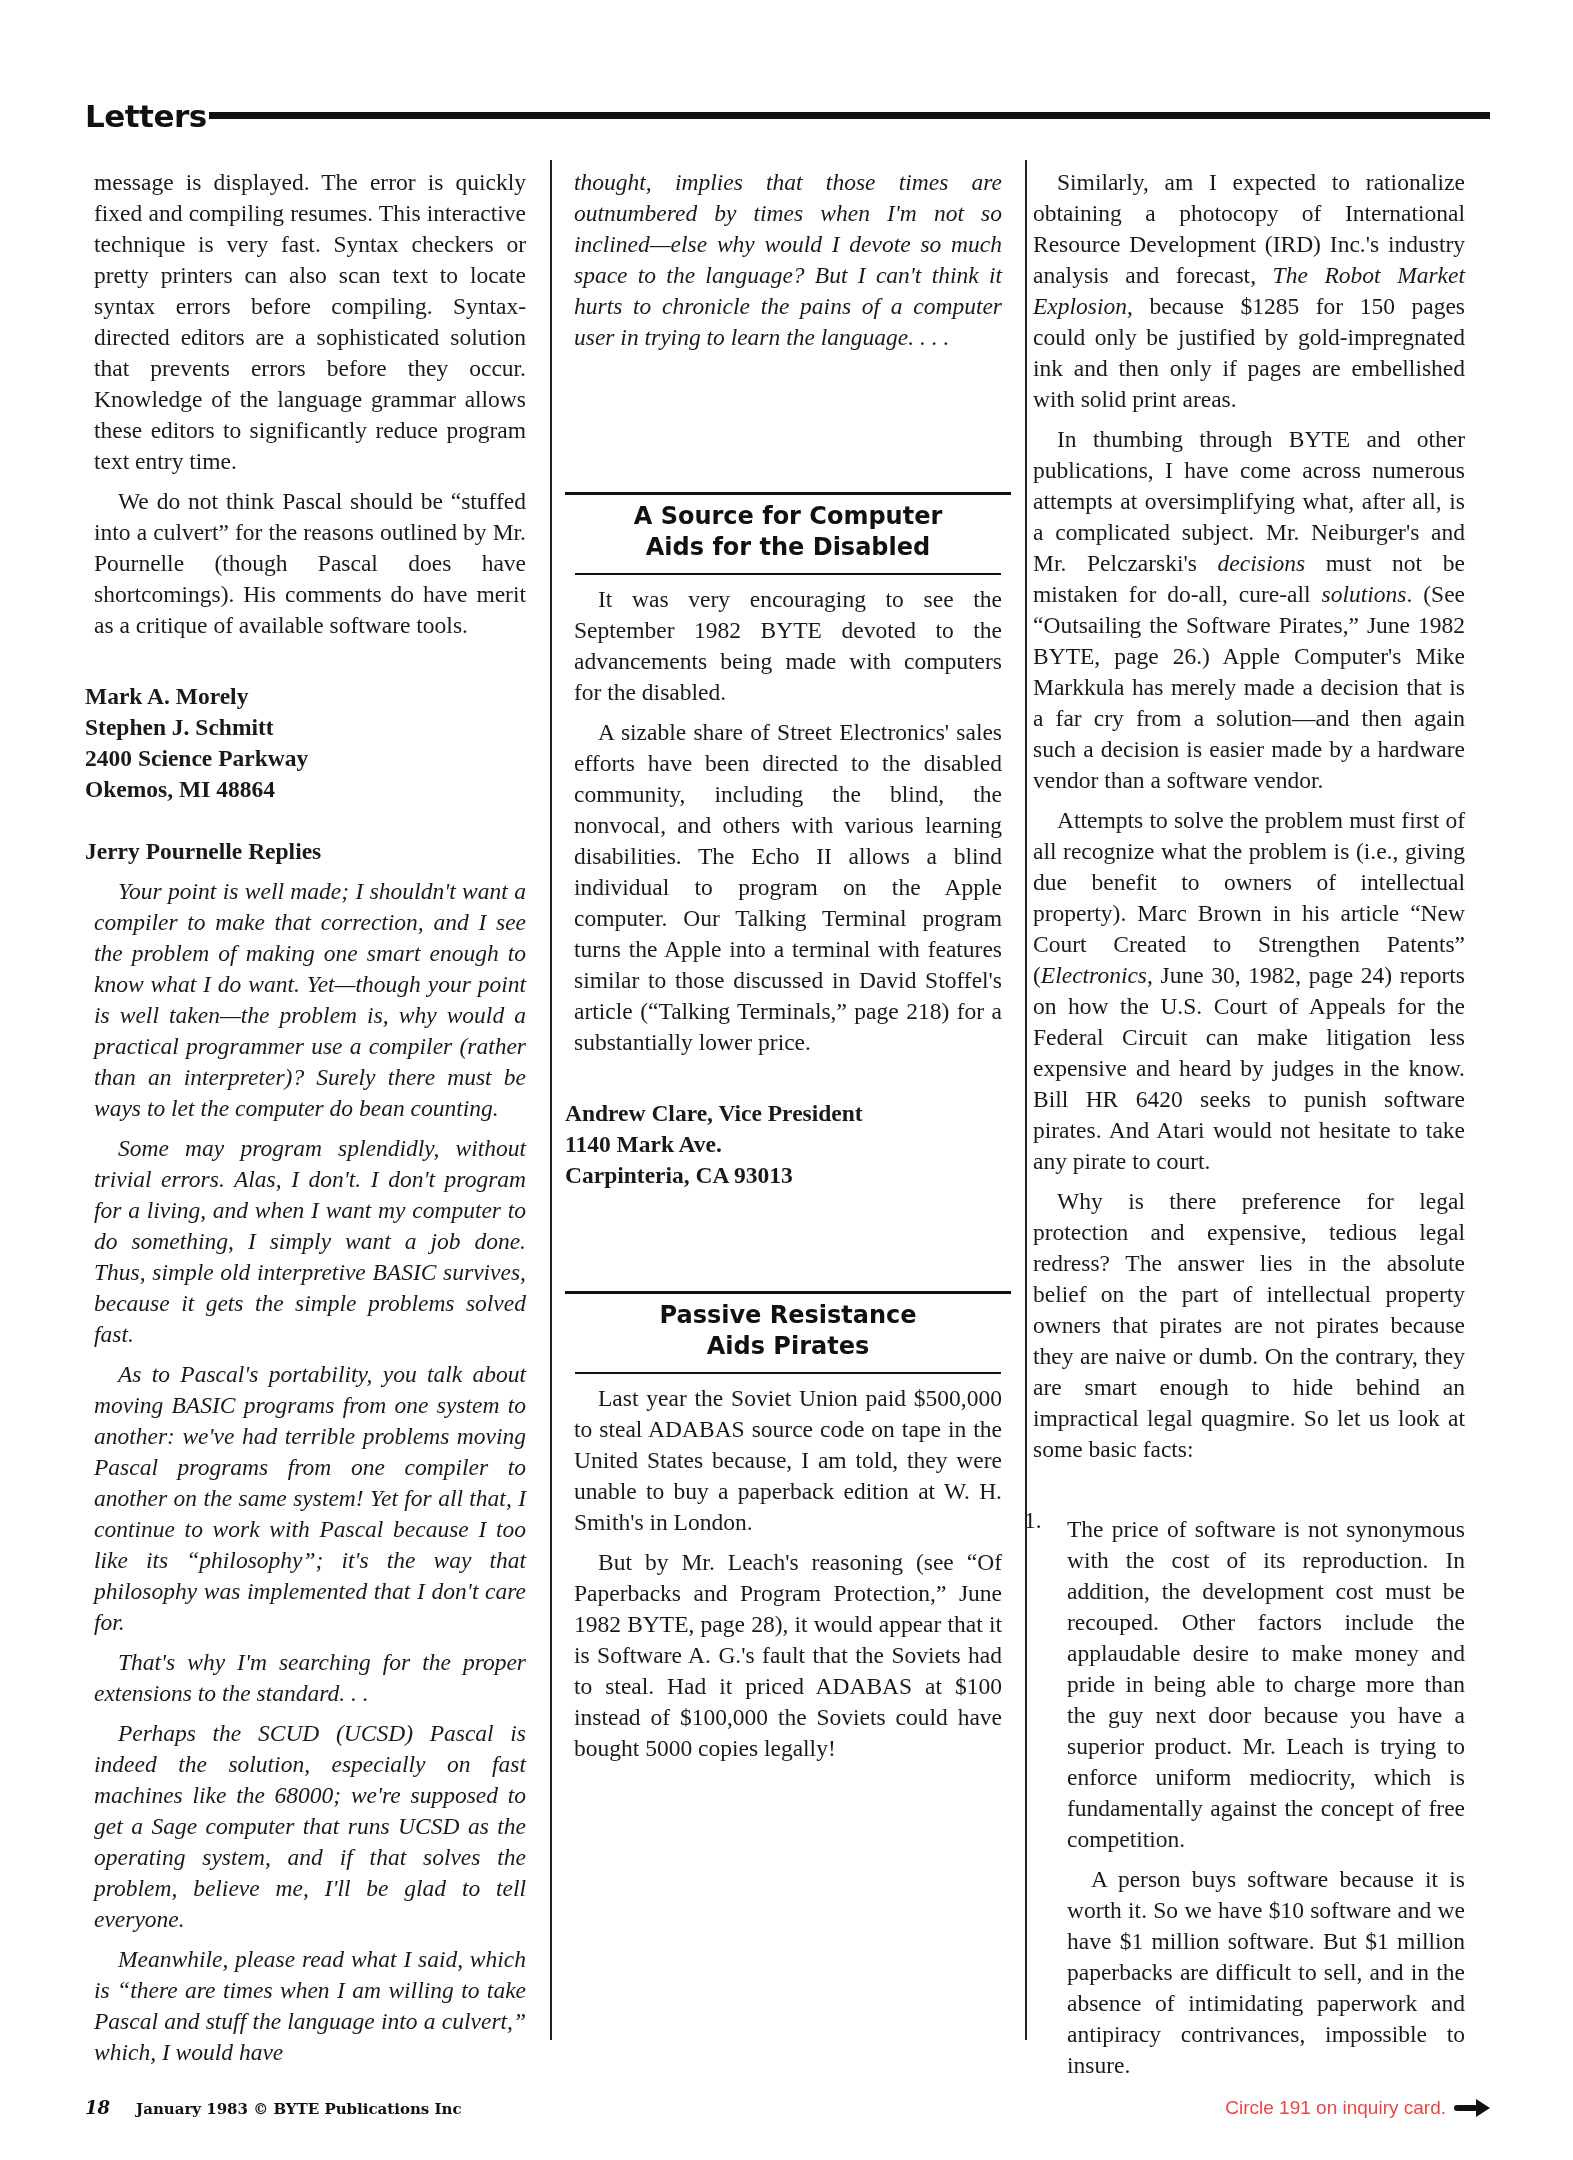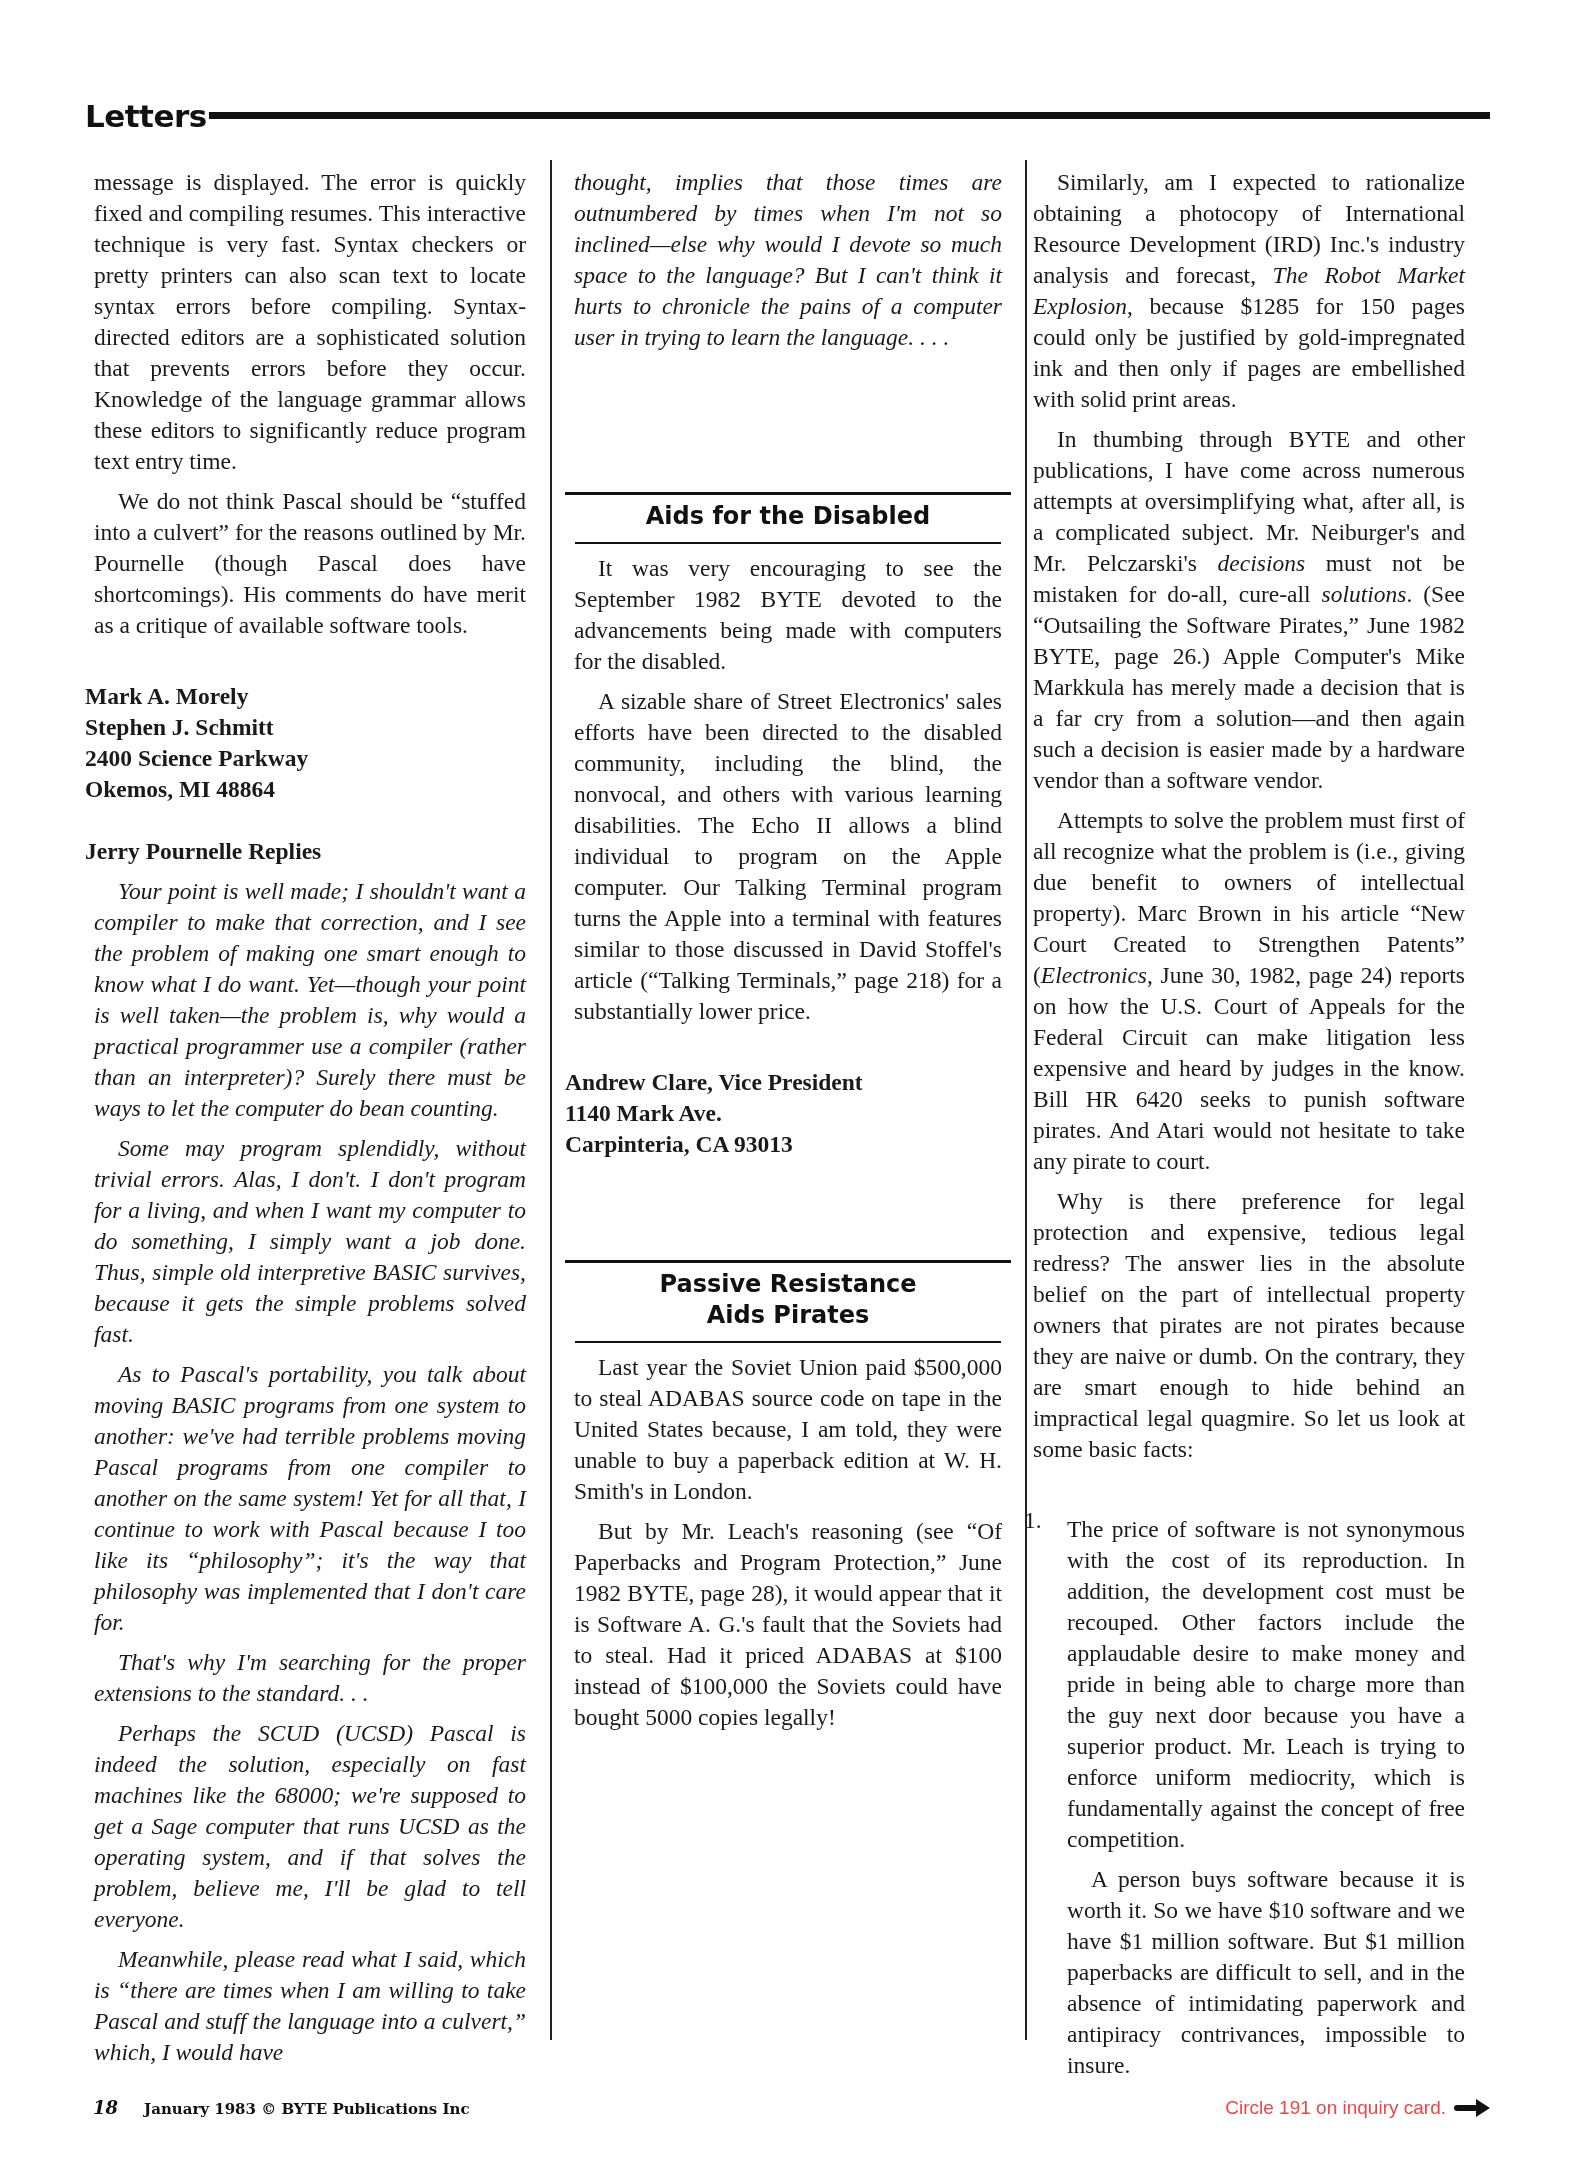--- a/index.html
+++ b/index.html
@@ -25,21 +25,21 @@
   .gap { height: 31px; }
 
   .section-head { border-top: 3px solid #111; margin-top: 0; padding-top: 6px; text-align: center; }
   .section-head .title { font-family: "DejaVu Sans", sans-serif; font-weight: bold; font-size: 24px; line-height: 31px; color: #111; }
   .section-head .under { height: 2px; background: #111; margin: 10px 10px 8px 10px; }
 
   .list-item { display: flex; }
   .list-num { width: 34px; flex: none; }
   .list-body { flex: 1; text-align: justify; }
 
-  .footer-left { position: absolute; left: 85px; top: 2096px; font-family: "DejaVu Serif", serif; font-size: 15px; line-height: 24px; font-weight: bold; color: #111; margin-left: 8px; }
+  .footer-left { position: absolute; left: 85px; top: 2096px; font-family: "DejaVu Serif", serif; font-size: 15px; line-height: 24px; font-weight: bold; color: #111; }
   .footer-left .pg { font-style: italic; font-size: 18px; margin-right: 26px; }
   .footer-right { position: absolute; right: 83px; top: 2096px; font-family: "Liberation Sans", sans-serif; font-size: 19px; line-height: 24px; color: #ef4444; display: flex; align-items: center; }
   .arrow { display: inline-block; position: relative; width: 36px; height: 24px; margin-left: 8px; }
   .arrow .shaft { position: absolute; left: 0; top: 9px; width: 24px; height: 6px; background: #111; border-radius: 3px; }
   .arrow .head { position: absolute; left: 22px; top: 3px; width: 0; height: 0; border-top: 9px solid transparent; border-bottom: 9px solid transparent; border-left: 14px solid #111; }
 </style>
 </head>
 <body>
 
 <div class="header">
@@ -67,20 +67,21 @@
   <p class="indent it">As to Pascal's portability, you talk about moving BASIC programs from one system to another: we've had terrible problems moving Pascal programs from one compiler to another on the same system! Yet for all that, I continue to work with Pascal because I too like its “philosophy”; it's the way that philosophy was implemented that I don't care for.</p>
   <p class="indent it">That's why I'm searching for the proper extensions to the standard. . .</p>
   <p class="indent it">Perhaps the SCUD (UCSD) Pascal is indeed the solution, especially on fast machines like the 68000; we're supposed to get a Sage computer that runs UCSD as the operating system, and if that solves the problem, believe me, I'll be glad to tell everyone.</p>
   <p class="indent it">Meanwhile, please read what I said, which is “there are times when I am willing to take Pascal and stuff the language into a culvert,” which, I would have</p>
 </div>
 
 <div class="col col-mid">
   <p class="it">thought, implies that those times are outnumbered by times when I'm not so inclined—else why would I devote so much space to the language? But I can't think it hurts to chronicle the pains of a computer user in trying to learn the language. . . .</p>
   <div style="height:130px"></div>
   <div class="section-head">
+    <div class="title">A Source for Computer</div>
     <div class="title">Aids for the Disabled</div>
     <div class="under"></div>
   </div>
   <p class="indent">It was very encouraging to see the September 1982 BYTE devoted to the advancements being made with computers for the disabled.</p>
   <p class="indent">A sizable share of Street Electronics' sales efforts have been directed to the disabled community, including the blind, the nonvocal, and others with various learning disabilities. The Echo II allows a blind individual to program on the Apple computer. Our Talking Terminal program turns the Apple into a terminal with features similar to those discussed in David Stoffel's article (“Talking Terminals,” page 218) for a substantially lower price.</p>
   <div class="gap"></div>
   <div class="sig">
     <div>Andrew Clare, Vice President</div>
     <div>1140 Mark Ave.</div>
     <div>Carpinteria, CA 93013</div>

